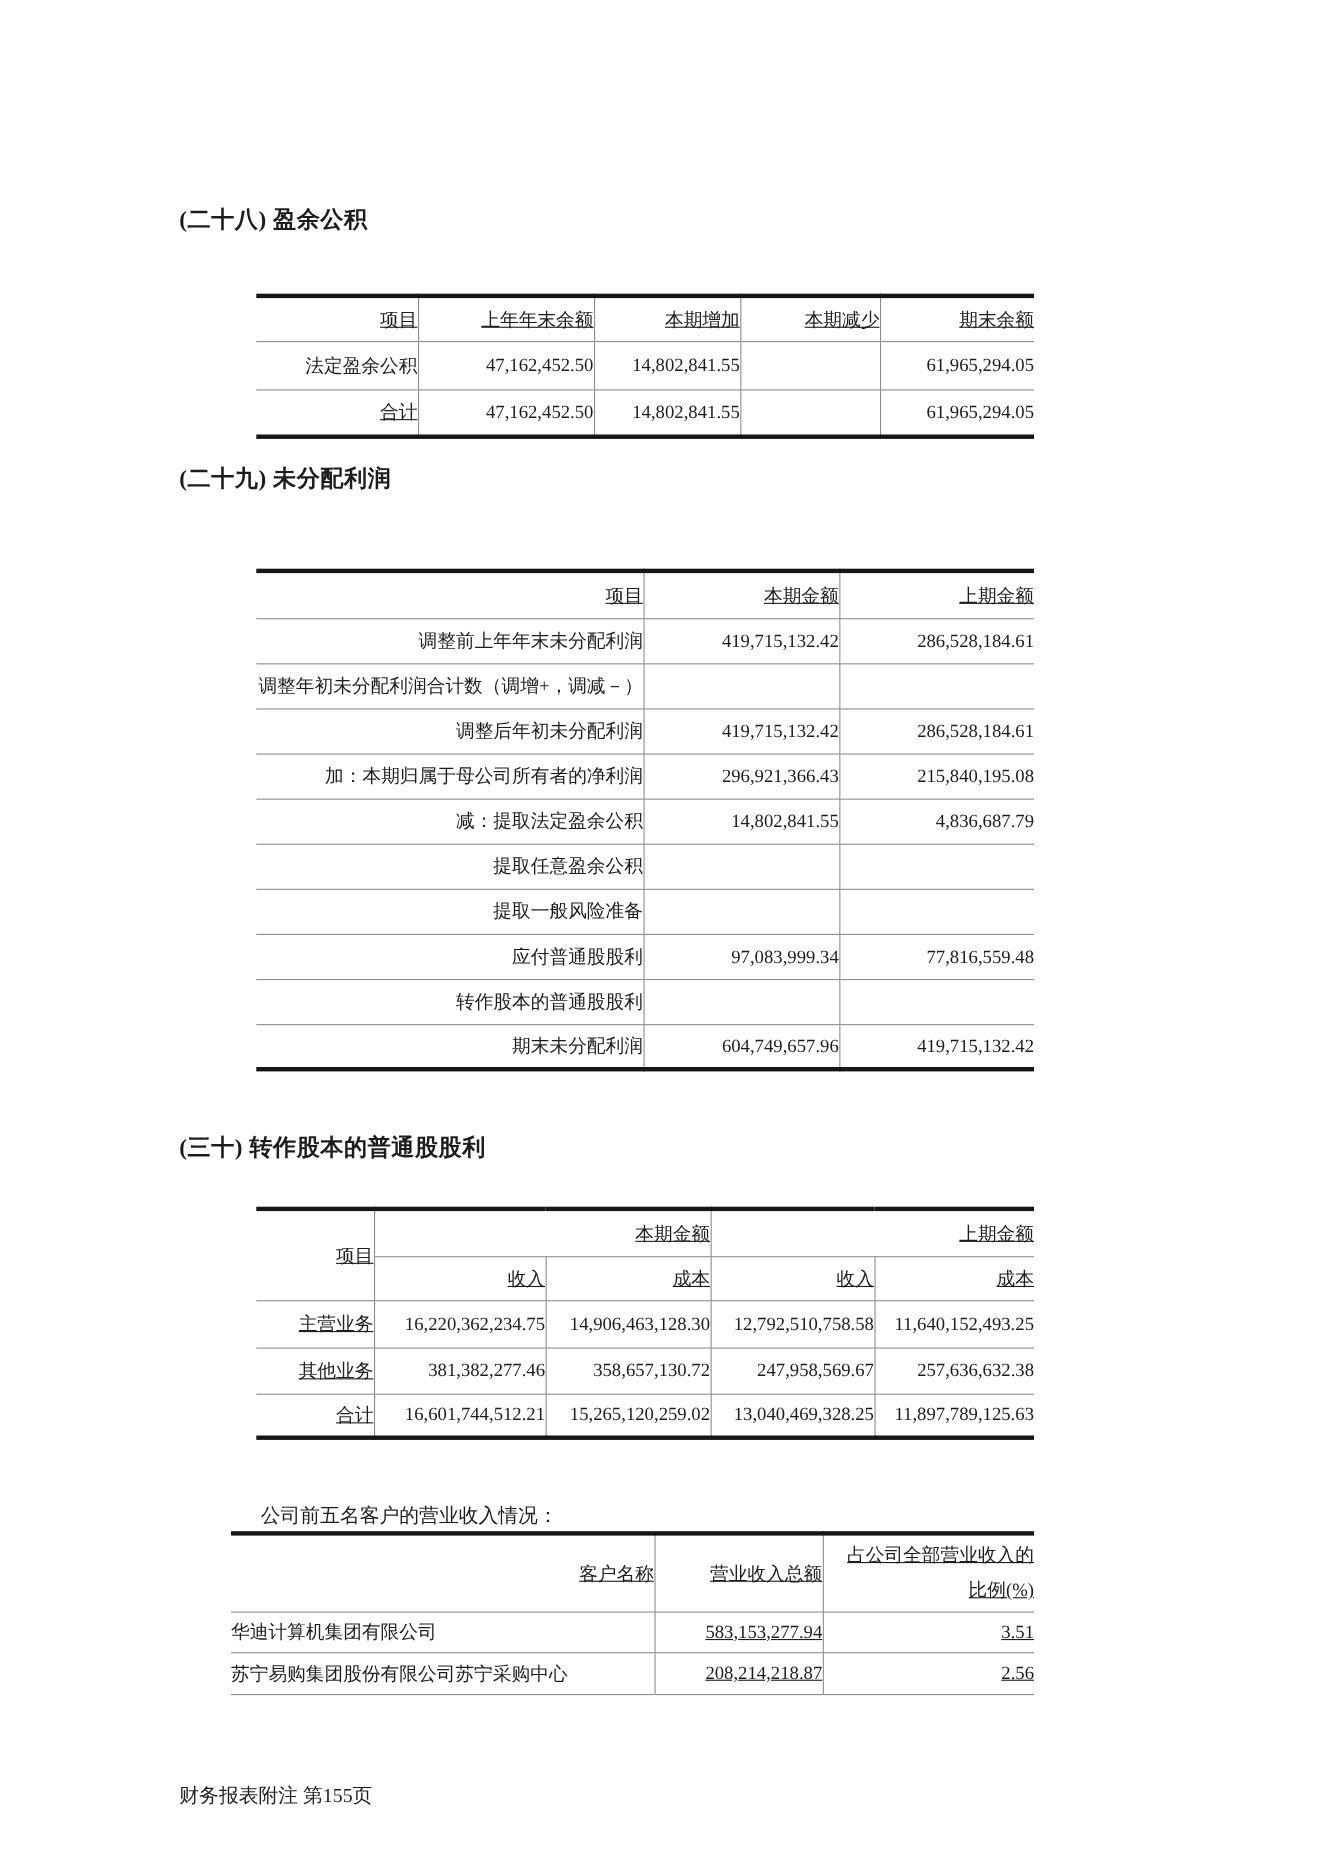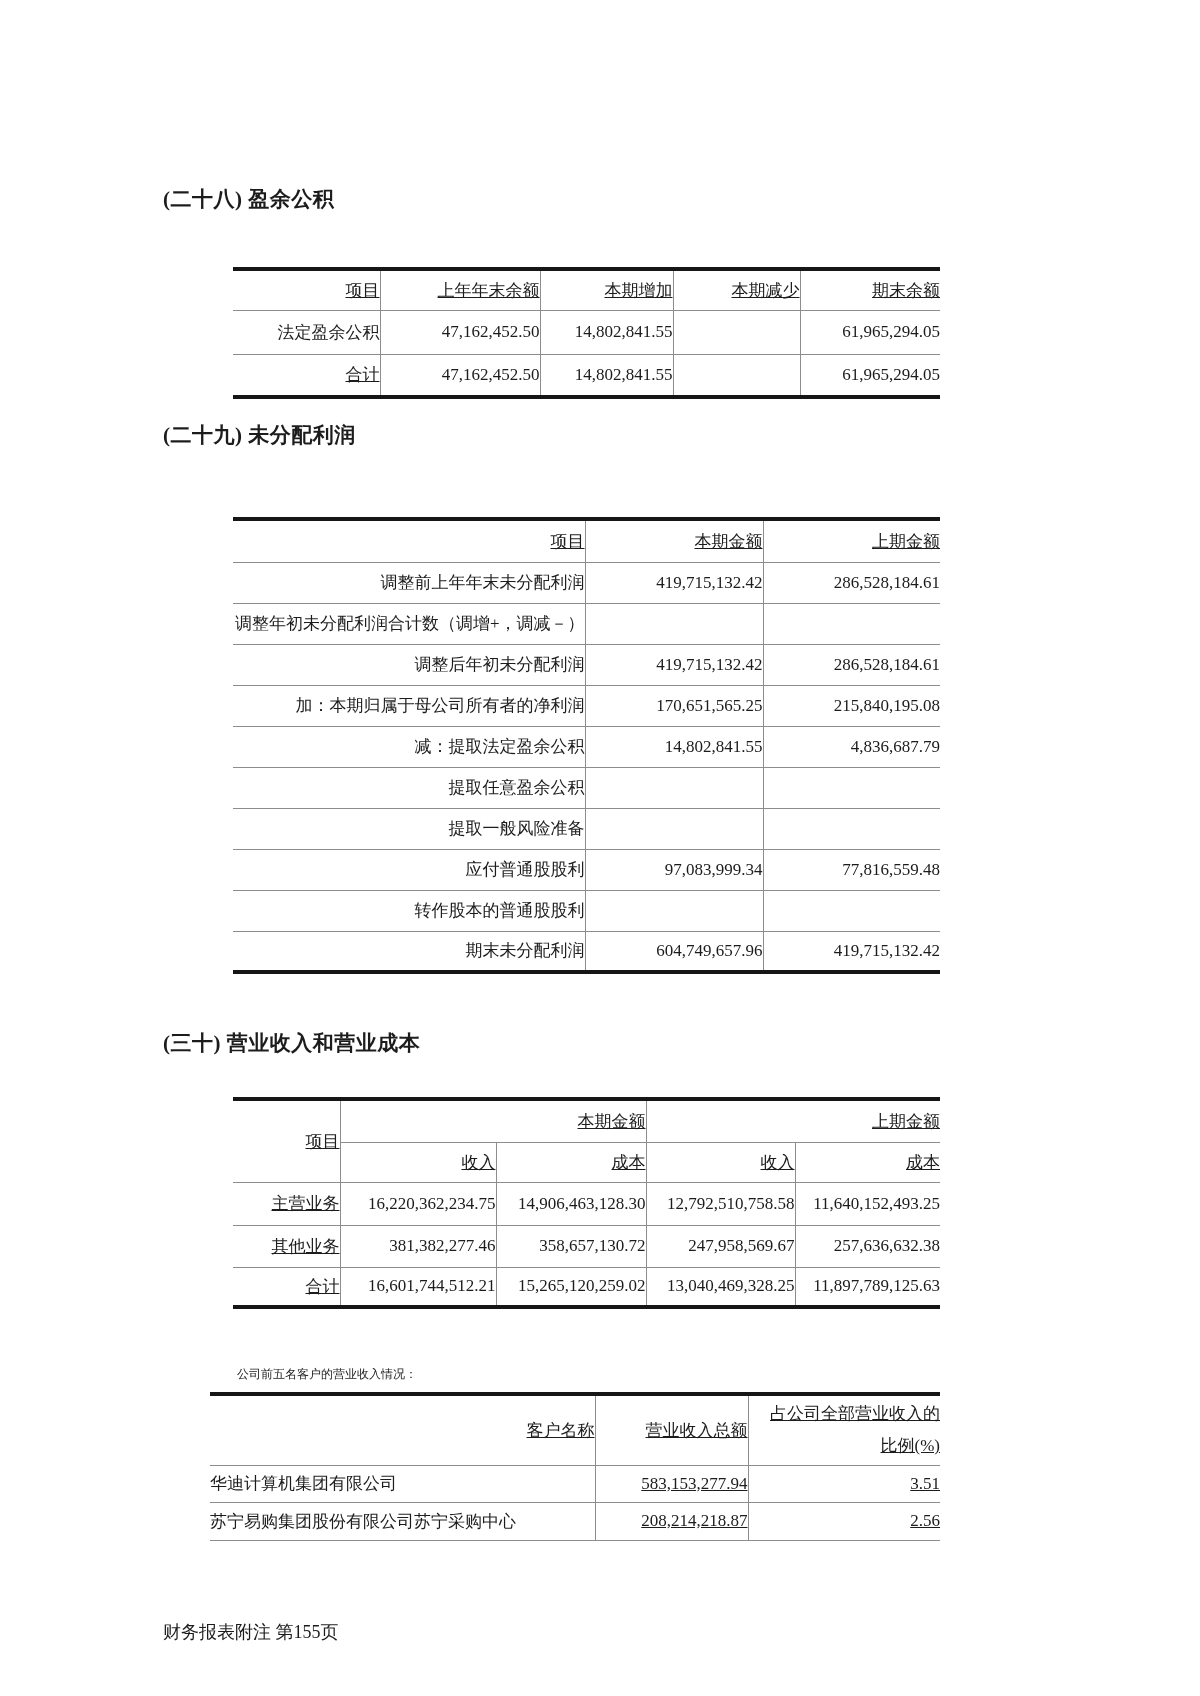--- a/index.html
+++ b/index.html
@@ -5,21 +5,21 @@
   html, body { margin:0; padding:0; }
   body {
     width:1200px; height:1696px;
     background:#ffffff;
     font-family:"Liberation Serif","DejaVu Serif",serif;
     color:#1c1c1c;
   }
   .page { position:relative; width:956px; height:1696px; background:#ffffff; overflow:hidden; }
   .abs { position:absolute; }
   .sec-title { font-size:21px; font-weight:bold; letter-spacing:0.5px; white-space:nowrap; }
-  .caption { font-size:12px; white-space:nowrap; }
+  .caption { font-size:18px; white-space:nowrap; }
 
   table.fin { border-collapse:collapse; table-layout:fixed; border-top:4px solid #161616; }
   table.fin.thick-bottom { border-bottom:4px solid #161616; }
   table.fin.thin-bottom  { border-bottom:1px solid #8d8d8d; }
   table.fin th, table.fin td {
     font-size:17px; font-weight:normal; padding:0;
     border-bottom:1px solid #8d8d8d; border-right:1px solid #8d8d8d;
     overflow:hidden; white-space:nowrap; vertical-align:middle;
   }
   table.fin tr > *:last-child { border-right:none; }
@@ -99,21 +99,21 @@
       <td class="num2"></td>
       <td class="num2"></td>
     </tr>
     <tr style="height:41px">
       <td class="lbl">调整后年初未分配利润</td>
       <td class="num2">419,715,132.42</td>
       <td class="num2">286,528,184.61</td>
     </tr>
     <tr style="height:41px">
       <td class="lbl">加：本期归属于母公司所有者的净利润</td>
-      <td class="num2">170,651,565.25</td>
+      <td class="num2">296,921,366.43</td>
       <td class="num2">215,840,195.08</td>
     </tr>
     <tr style="height:41px">
       <td class="lbl">减：提取法定盈余公积</td>
       <td class="num2">14,802,841.55</td>
       <td class="num2">4,836,687.79</td>
     </tr>
     <tr style="height:41px">
       <td class="lbl indent">提取任意盈余公积</td>
       <td class="num2"></td>
@@ -135,21 +135,21 @@
       <td class="num2"></td>
     </tr>
     <tr style="height:41px" class="last">
       <td class="lbl">期末未分配利润</td>
       <td class="num2">604,749,657.96</td>
       <td class="num2">419,715,132.42</td>
     </tr>
   </tbody>
     </table>
 
-  <div class="abs sec-title" style="left:163px; top:1029px;">(三十) 营业收入和营业成本</div>
+  <div class="abs sec-title" style="left:163px; top:1029px;">(三十) 转作股本的普通股股利</div>
 
   <table class="fin thick-bottom abs" style="left:233px; top:1097px; width:707px;">
     <colgroup>
       <col style="width:107px">
         <col style="width:156px">
         <col style="width:150px">
         <col style="width:149px">
         <col>
     </colgroup>
     <tbody>

